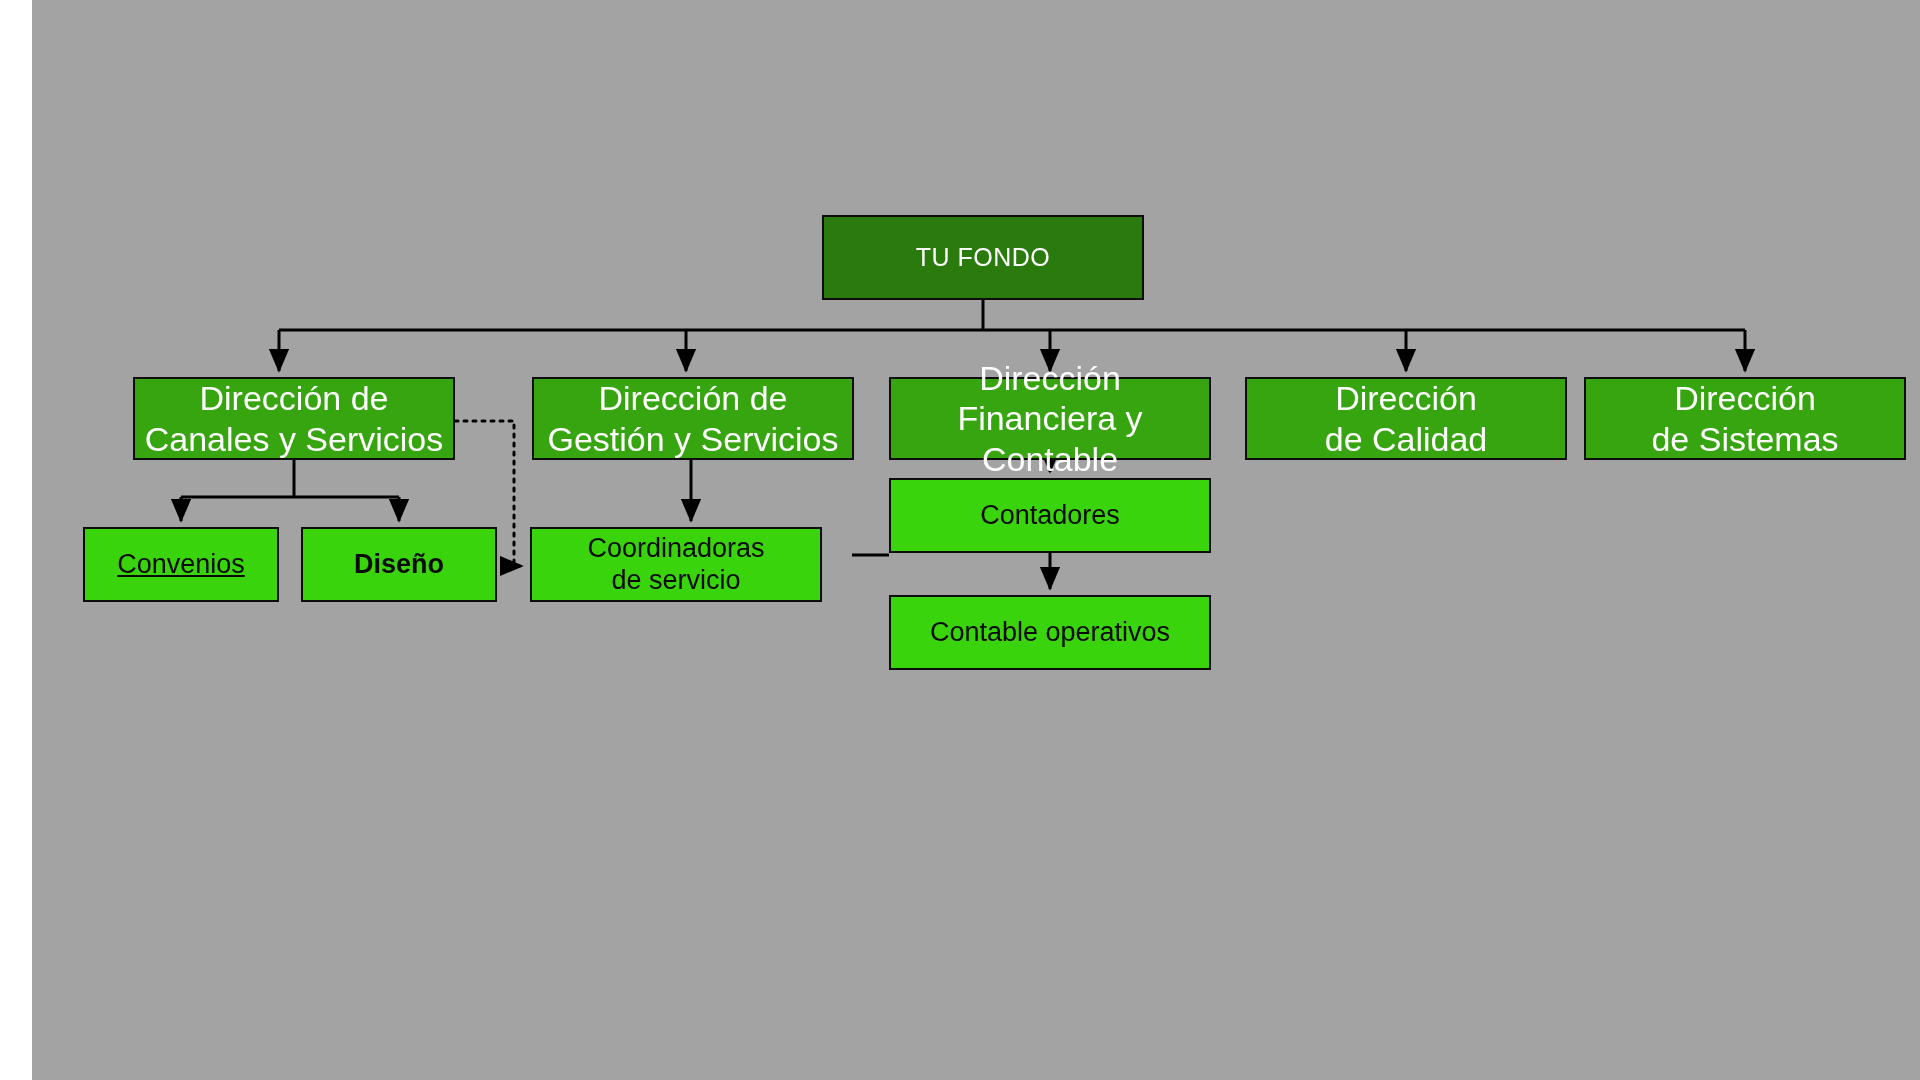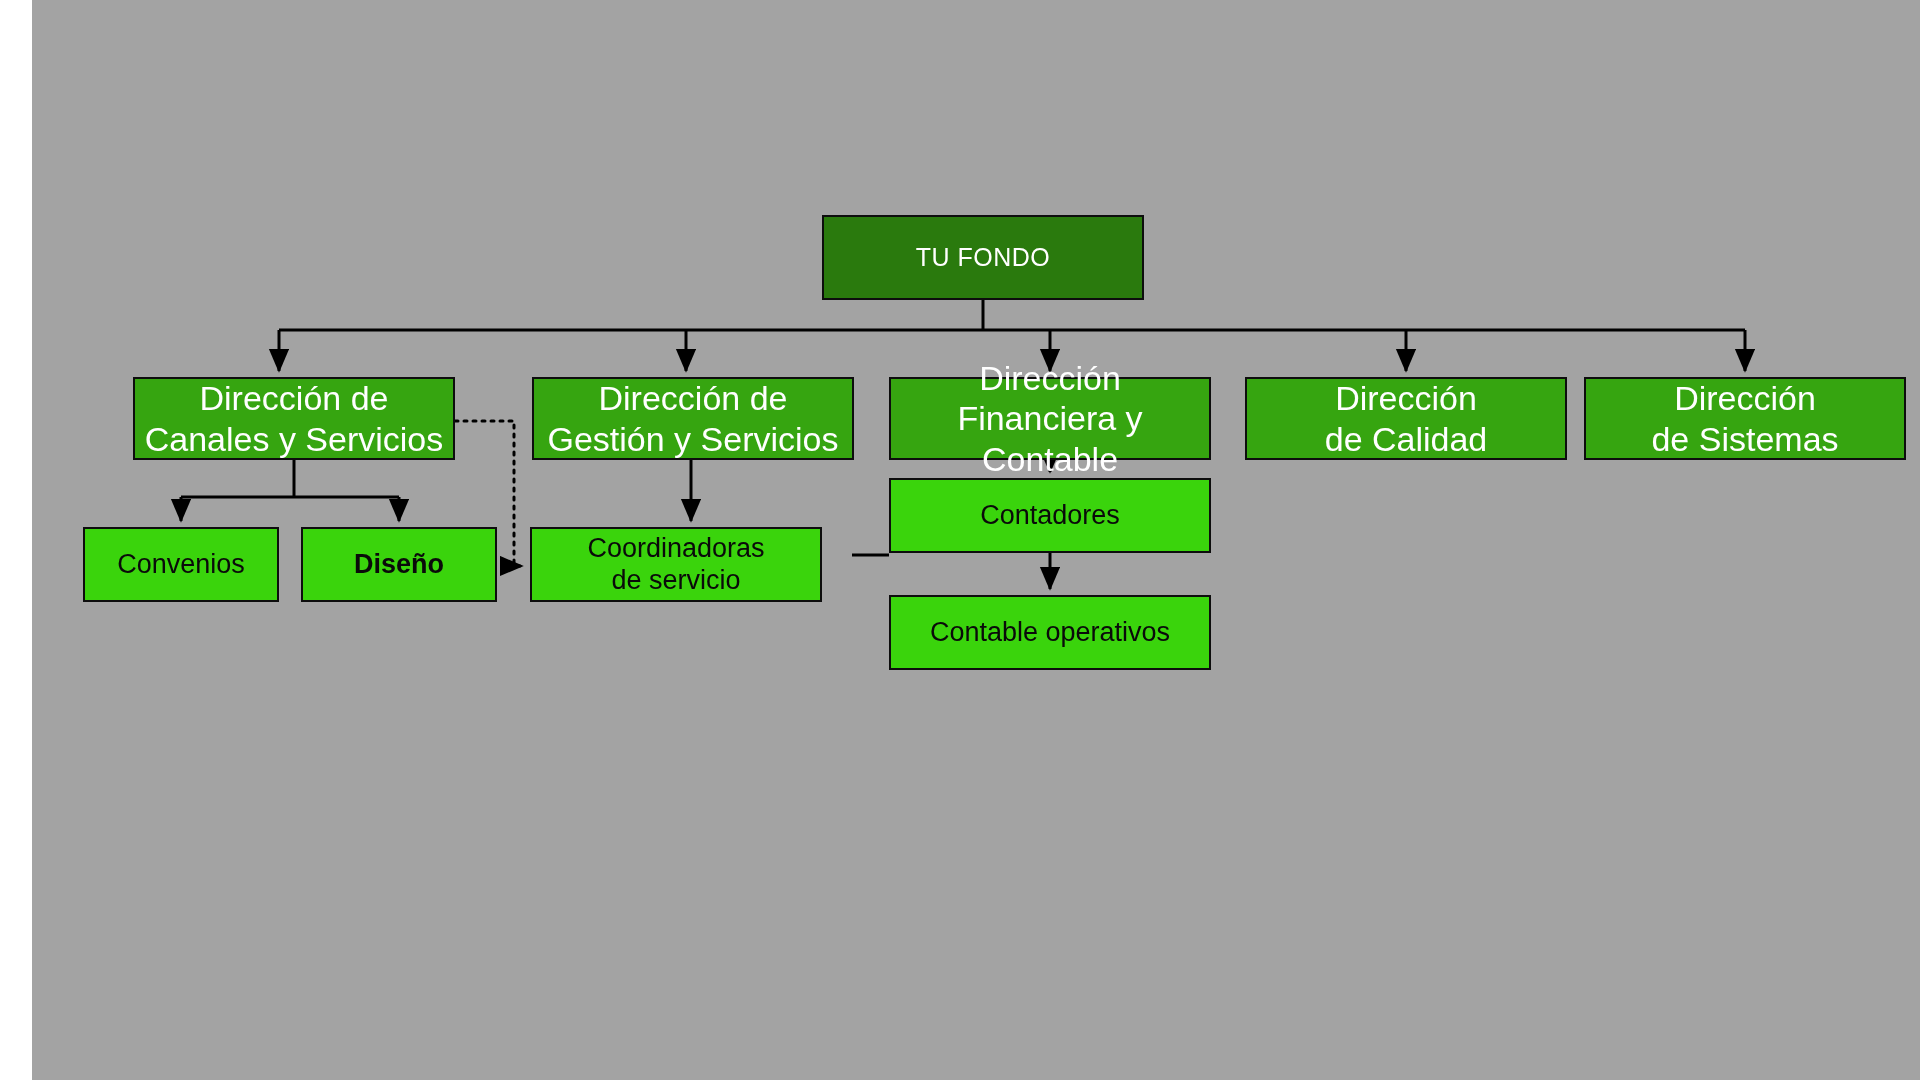--- a/index.html
+++ b/index.html
@@ -114,21 +114,21 @@
 
   <div class="node node-dir" style="left: 857px; top: 377px; width: 322px; height: 83px;">Dirección
 Financiera y Contable</div>
 
   <div class="node node-dir" style="left: 1213px; top: 377px; width: 322px; height: 83px;">Dirección
 de Calidad</div>
 
   <div class="node node-dir" style="left: 1552px; top: 377px; width: 322px; height: 83px;">Dirección
 de Sistemas</div>
 
-  <div class="node node-sub" style="left: 51px; top: 527px; width: 196px; height: 75px;">Convenios</div>
+  <div class="node node-sub" style="left: 51px; top: 527px; width: 196px; height: 75px; text-decoration: underline;">Convenios</div>
 
   <div class="node node-sub" style="left: 269px; top: 527px; width: 196px; height: 75px; font-weight: bold;">Diseño</div>
 
   <div class="node node-sub" style="left: 498px; top: 527px; width: 292px; height: 75px;">Coordinadoras
 de servicio</div>
 
   <div class="node node-sub" style="left: 857px; top: 478px; width: 322px; height: 75px;">Contadores</div>
 
   <div class="node node-sub" style="left: 857px; top: 595px; width: 322px; height: 75px;">Contable operativos</div>
 

